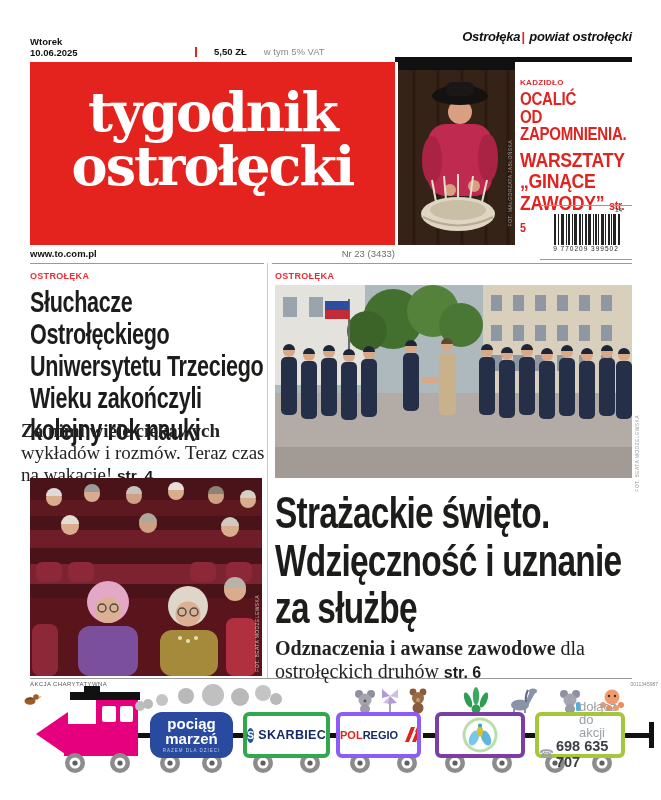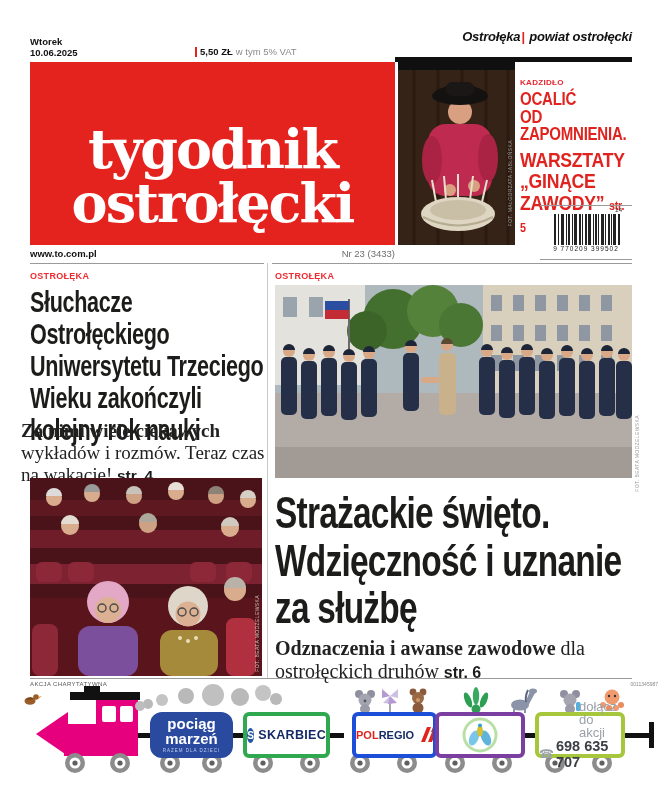--- a/index.html
+++ b/index.html
@@ -1,31 +1,31 @@
 <!DOCTYPE html>
 <html><head>
 <meta charset="utf-8">
 <style>
   html,body{margin:0;padding:0;background:#e9e9e9;}
   #page{position:relative;width:661px;height:800px;background:#fff;overflow:hidden;
         font-family:"Liberation Sans",sans-serif;color:#1c1c1a;}
   .abs{position:absolute;}
   
   .date{left:30px;top:36px;font-size:9.5px;font-weight:bold;line-height:1.2;white-space:pre-line;color:#111;}
-  .price{left:195px;top:46px;font-size:9.5px;display:flex;align-items:center;gap:3px;}
+  .price{left:195px;top:46px;font-size:9.5px;display:flex;align-items:center;gap:17px;}
   .price-tick{width:2px;height:10px;background:#e5231e;display:inline-block;}
   .price-val{font-weight:bold;color:#111;}
   .price-note{color:#8a8a8a;}
   .region{right:29px;top:30px;text-align:right;font-size:13px;font-weight:bold;line-height:1.08;color:#111;letter-spacing:-0.2px;font-style:italic;}
   .pipe{color:#e5231e;font-weight:bold;padding:0 1px;}
   .topbar{left:395px;top:57px;width:237px;height:5px;background:#101010;}
   
   .masthead{left:30px;top:62px;width:365px;height:183px;background:#e5231e;}
   .masthead-title{color:#fff;font-family:"DejaVu Serif",serif;font-weight:bold;font-size:54px;
-      line-height:1.0;text-align:center;padding-top:40px;letter-spacing:-2px;white-space:pre-line;margin-top:20px;}
+      line-height:1.0;text-align:center;padding-top:23px;letter-spacing:-2px;white-space:pre-line;}
   .site{left:30px;top:248px;font-size:9.5px;font-weight:bold;color:#111;}
   .issue{left:230px;top:248px;width:165px;text-align:right;font-size:9.5px;color:#6d6d6d;}
   .rule{position:absolute;height:1px;background:#9a9a9a;}
   .vdiv{left:267px;top:263px;width:1px;height:415px;background:#c9c9c9;}
   
   .teaser{left:520px;top:78px;width:112px;color:#e0231e;}
   .teaser .kicker{font-size:8px;font-weight:bold;letter-spacing:0.3px;color:#e8262e;}
   .teaser-light{margin-top:4px;font-size:17.5px;font-weight:bold;line-height:1.0;letter-spacing:-0.3px;
       white-space:pre-line;width:130px;transform:scaleX(0.86);transform-origin:0 0;}
   .teaser-bold{margin-top:5px;font-size:20.5px;font-weight:bold;line-height:1.06;letter-spacing:-0.3px;
@@ -56,21 +56,21 @@
   .charity-code{left:560px;top:681px;width:98px;text-align:right;font-size:5px;color:#888;}
   .wagon{position:absolute;top:712px;height:46px;box-sizing:border-box;border-radius:6px;
       display:flex;flex-direction:column;align-items:center;justify-content:center;background:#fff;}
   .w1{left:150px;width:83px;background:#2a4a9f;border-radius:12px;}
   .w1 .big{color:#fff;font-weight:bold;font-size:15px;line-height:0.95;}
   .w1 .tiny{color:#c2cdea;font-size:4.5px;letter-spacing:1px;margin-top:2px;}
   .w2{left:243px;width:87px;border:4px solid #2fa84f;flex-direction:row;gap:4px;}
   .w2 .scircle{width:15px;height:15px;border-radius:50%;background:#2456a4;color:#fff;font-size:10px;
       font-weight:bold;display:flex;align-items:center;justify-content:center;}
   .w2 .name{color:#152a66;font-weight:bold;font-size:12.5px;letter-spacing:0.3px;}
-  .w3{left:352px;width:85px;border:4px solid #1d4ed8;flex-direction:row;gap:3px;}
+  .w3{left:336px;width:85px;border:4px solid #8b5cf6;flex-direction:row;gap:3px;}
   .w3 .p1{color:#e0241c;font-weight:bold;font-size:11px;}
   .w3 .p2{color:#152a66;font-weight:bold;font-size:11px;margin-left:-3px;}
   .w4{left:435px;width:90px;border:4px solid #7a3fa0;}
   .w5{left:535px;width:90px;border:4px solid #a6c63c;}
   .w5 .l1{color:#9ba1a8;font-size:13px;line-height:1;padding-left:40px;}
   .w5 .l2{color:#3c4044;font-weight:bold;font-size:14.5px;line-height:1.1;display:flex;align-items:center;gap:2px;}
   .w5 .ph{color:#9ba1a8;font-size:12px;font-weight:normal;}
 </style>
 </head>
 <body>

